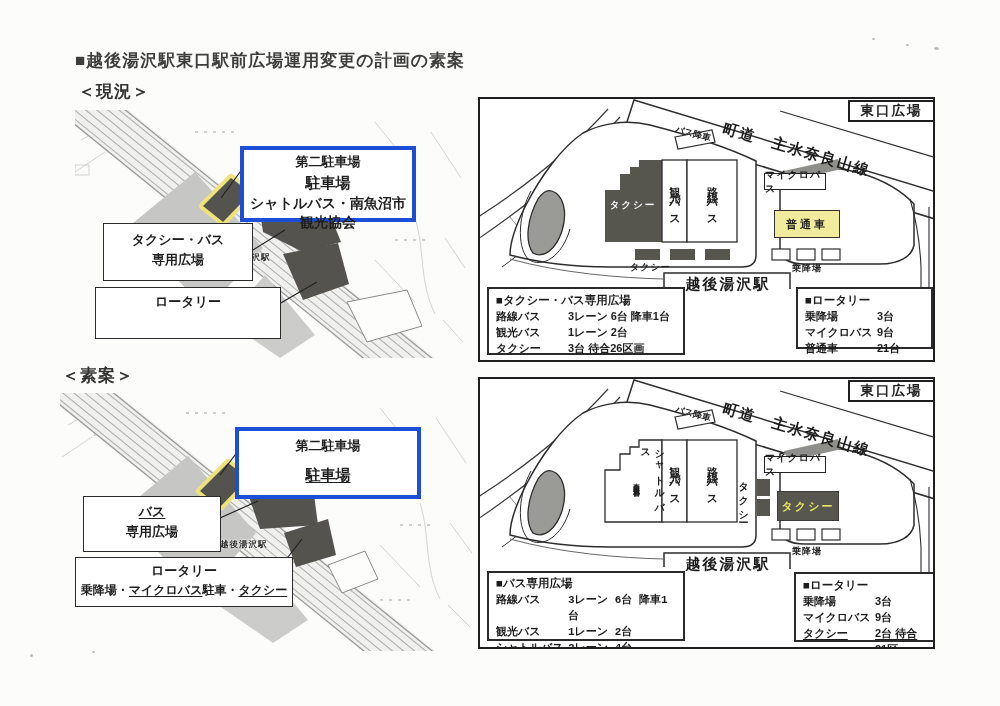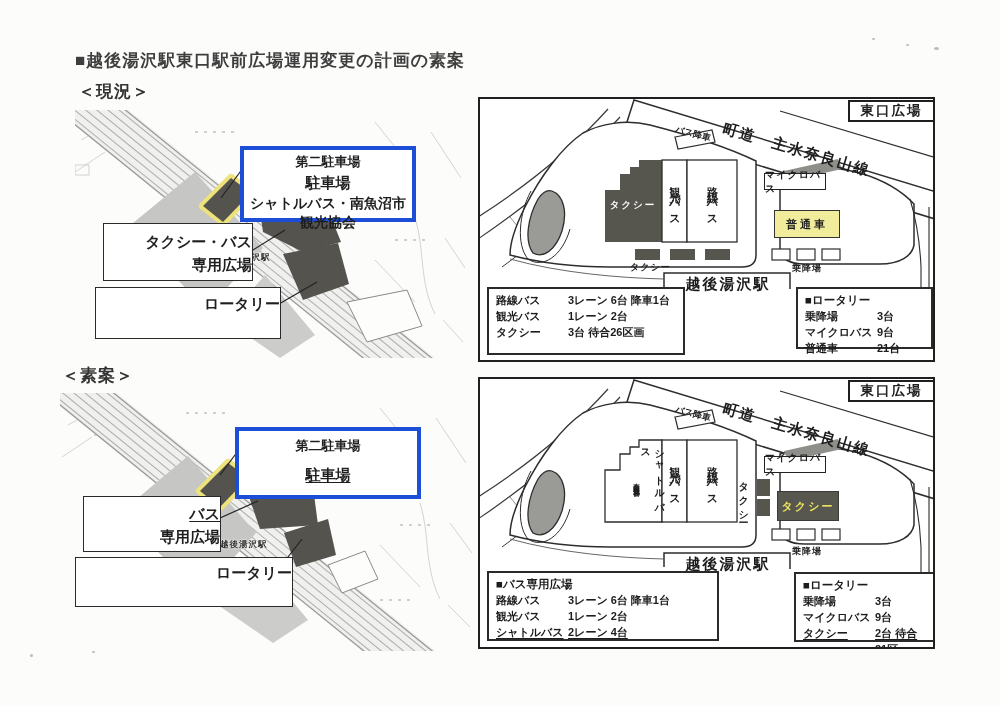--- a/index.html
+++ b/index.html
@@ -11,21 +11,21 @@
   .sec-label { font-size:17px; font-weight:bold; color:#333; letter-spacing:1px; }
 
   
   .mapbox { overflow:hidden; }
   .map-svg { position:absolute; left:0; top:0; }
   .callout { position:absolute; background:#fff; border:1.5px solid #2a2a2a; text-align:center; color:#1e1e1e; }
   .callout.yellow { border:4px solid #1d4ed8;margin-top:28px; }
   .co-l1 { font-size:13px; font-weight:bold; line-height:1.45; }
   .co-l2 { font-size:15px; font-weight:bold; line-height:1.45; }
   .co-l3 { font-size:14px; font-weight:bold; line-height:1.4; }
-  .co-n  { font-size:15px; font-weight:600; line-height:1.55;text-align:right; }
+  .co-n  { font-size:13px; font-weight:600; line-height:1.55; }
   .co-sm { font-size:12px; font-weight:600; line-height:1.5; }
   .u { text-decoration:underline; text-underline-offset:2px; }
   .map-station { position:absolute; font-size:8.5px; font-weight:bold; color:#2d2d2d; text-shadow:0 0 2px #fff,0 0 2px #fff; letter-spacing:1px; }
 
   
   .panel { position:absolute; background:#fff; border:2px solid #1f1f1f; overflow:hidden; }
   .panel-svg { position:absolute; left:0; top:0; }
   .corner-box { position:absolute; left:368px; top:1px; width:87px; height:22px; border:2px solid #1f1f1f; background:#fff; display:flex; align-items:center; justify-content:center; font-size:13.5px; font-weight:bold; letter-spacing:2px; }
   .road-label { position:absolute; font-size:15px; font-weight:bold; letter-spacing:2px; color:#1d1d1d; transform:rotate(16.5deg); transform-origin:left top; white-space:nowrap; }
   .busdrop-label { position:absolute; font-size:9px; font-weight:bold; transform:rotate(15deg); transform-origin:left top; white-space:nowrap; }
@@ -196,20 +196,21 @@
     <div class="vt cell-rosen">
         <span>路線バス</span>
       </div>
     <div class="micro-box" style="left:284px;top:74px;">マイクロバス</div>
     <div class="car-box">普通車</div>
     <div class="small-label" style="left:150px;top:162px;">タクシー</div>
     <div class="small-label" style="left:312px;top:163px;">乗降場</div>
     <div class="station-name" style="left:192px;top:176px;width:112px;text-align:center;">越後湯沢駅</div>
 
     <div class="info-box" style="left:7px;top:188px;width:198px;height:68px;">
+      <div class="info-title">■タクシー・バス専用広場</div>
       <div class="info-row">
           <span class="n">路線バス</span>
           <span class="v">3レーン 6台 降車1台</span>
         </div>
       <div class="info-row">
           <span class="n">観光バス</span>
           <span class="v">1レーン 2台</span>
         </div>
       <div class="info-row">
           <span class="n">タクシー</span>
@@ -284,20 +285,21 @@
     <div class="callout yellow" style="left:175px;top:6px;width:186px;height:72px;padding-top:6px;">
       <div class="co-l1">第二駐車場</div>
       <div class="co-l2 u" style="margin-top:8px;">駐車場</div>
     </div>
     <div class="callout" style="left:23px;top:103px;width:138px;height:56px;padding-top:5px;">
       <div class="co-n u">バス</div>
       <div class="co-n">専用広場</div>
     </div>
     <div class="callout" style="left:15px;top:164px;width:218px;height:50px;padding-top:3px;">
       <div class="co-n">ロータリー</div>
+      <div class="co-sm"><span>乗降場・</span><span class="u">マイクロバス</span><span>駐車・</span><span class="u">タクシー</span></div>
     </div>
   </div>
 
   <div class="panel" style="left:478px;top:377px;width:457px;height:272px;">
     <svg class="panel-svg" width="453" height="268" viewBox="0 0 453 268">
       <g fill="none" stroke="#3a3a3a" stroke-width="1.2">
         <path d="M -2,118 C 45,88 92,50 128,10"></path>
         <path d="M -2,140 C 50,105 100,62 140,18"></path>
         <path d="M 22,168 C 60,140 92,112 112,88" stroke-width="1"></path>
       </g>
@@ -352,21 +354,21 @@
     <div class="vt cell-rosen">
         <span>路線バス</span>
       </div>
     <div class="vt" style="left:256px;top:90px;width:14px;height:56px;font-size:10px;font-weight:bold;letter-spacing:3px;">
         <span>タクシー</span>
       </div>
     <div class="micro-box" style="left:284px;top:77px;">マイクロバス</div>
     <div class="taxi-dark-box">タクシー</div>
     <div class="small-label" style="left:312px;top:166px;">乗降場</div>
     <div class="station-name" style="left:192px;top:176px;width:112px;text-align:center;">越後湯沢駅</div>
-    <div class="info-box" style="left:7px;top:192px;width:232px;height:70px;">
+    <div class="info-box" style="left:7px;top:192px;width:198px;height:70px;font-family:Liberation Mono, monospace;">
       <div class="info-title">■バス専用広場</div>
       <div class="info-row">
           <span class="n">路線バス</span>
           <span class="v">3レーン 6台 降車1台</span>
         </div>
       <div class="info-row">
           <span class="n">観光バス</span>
           <span class="v">1レーン 2台</span>
         </div>
       <div class="info-row">

